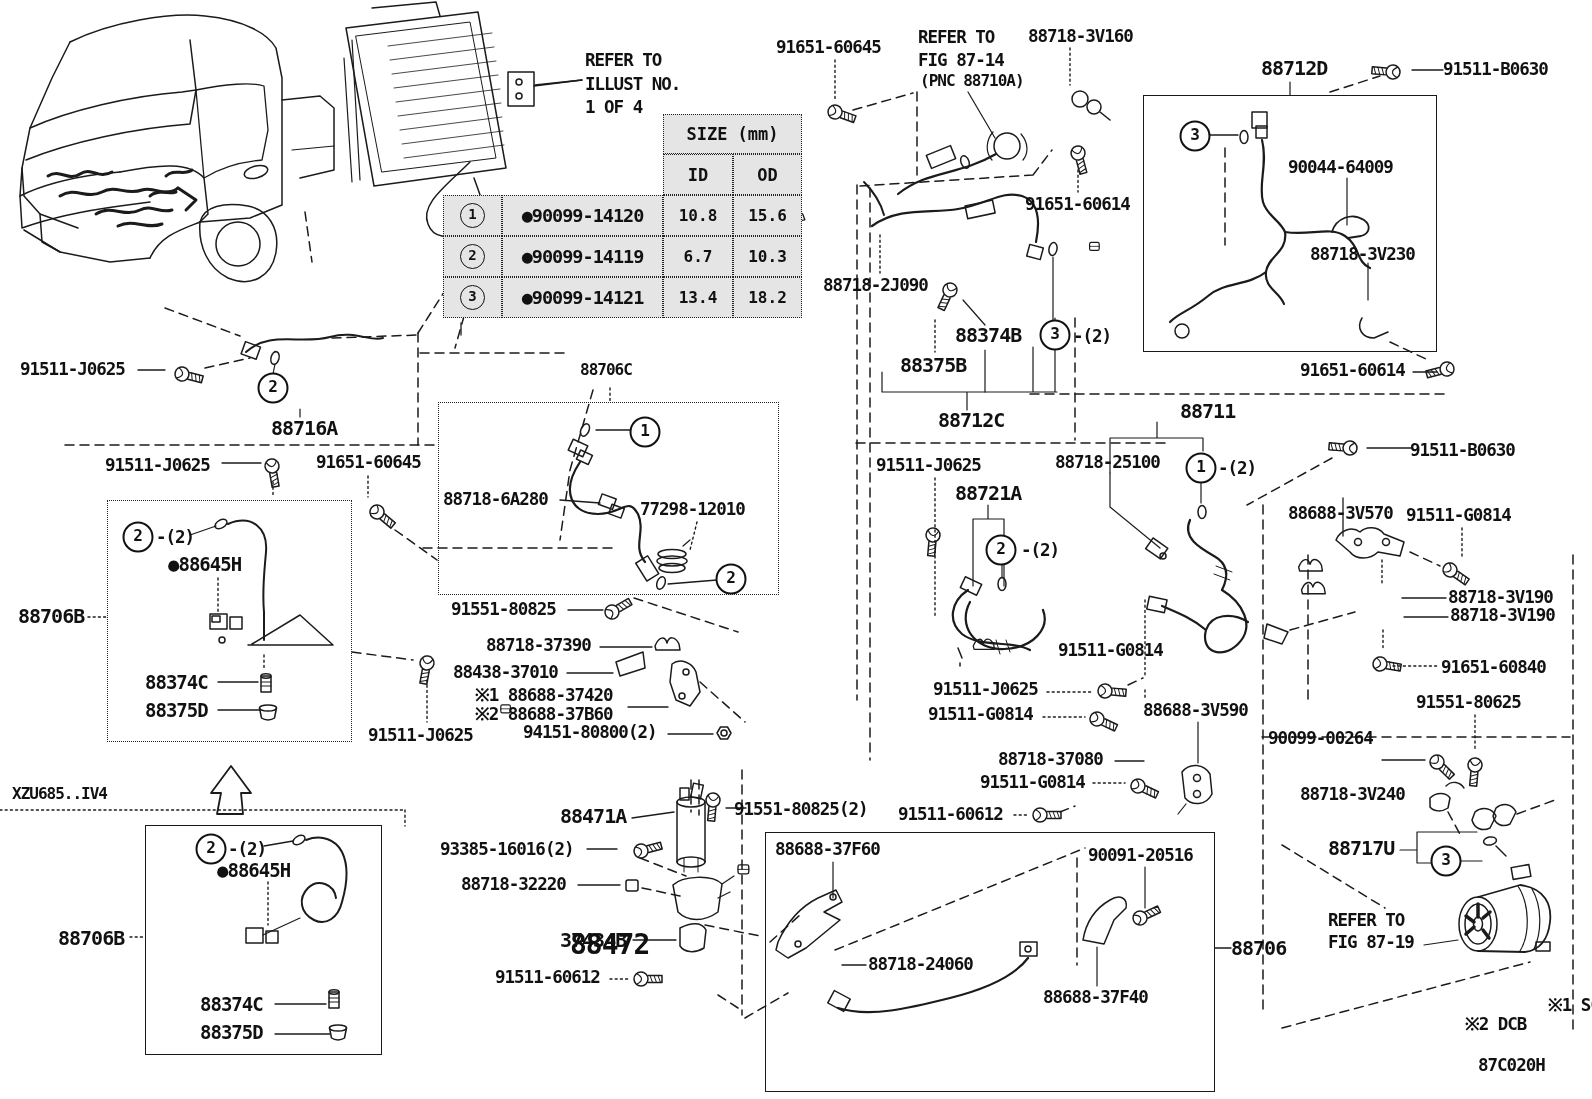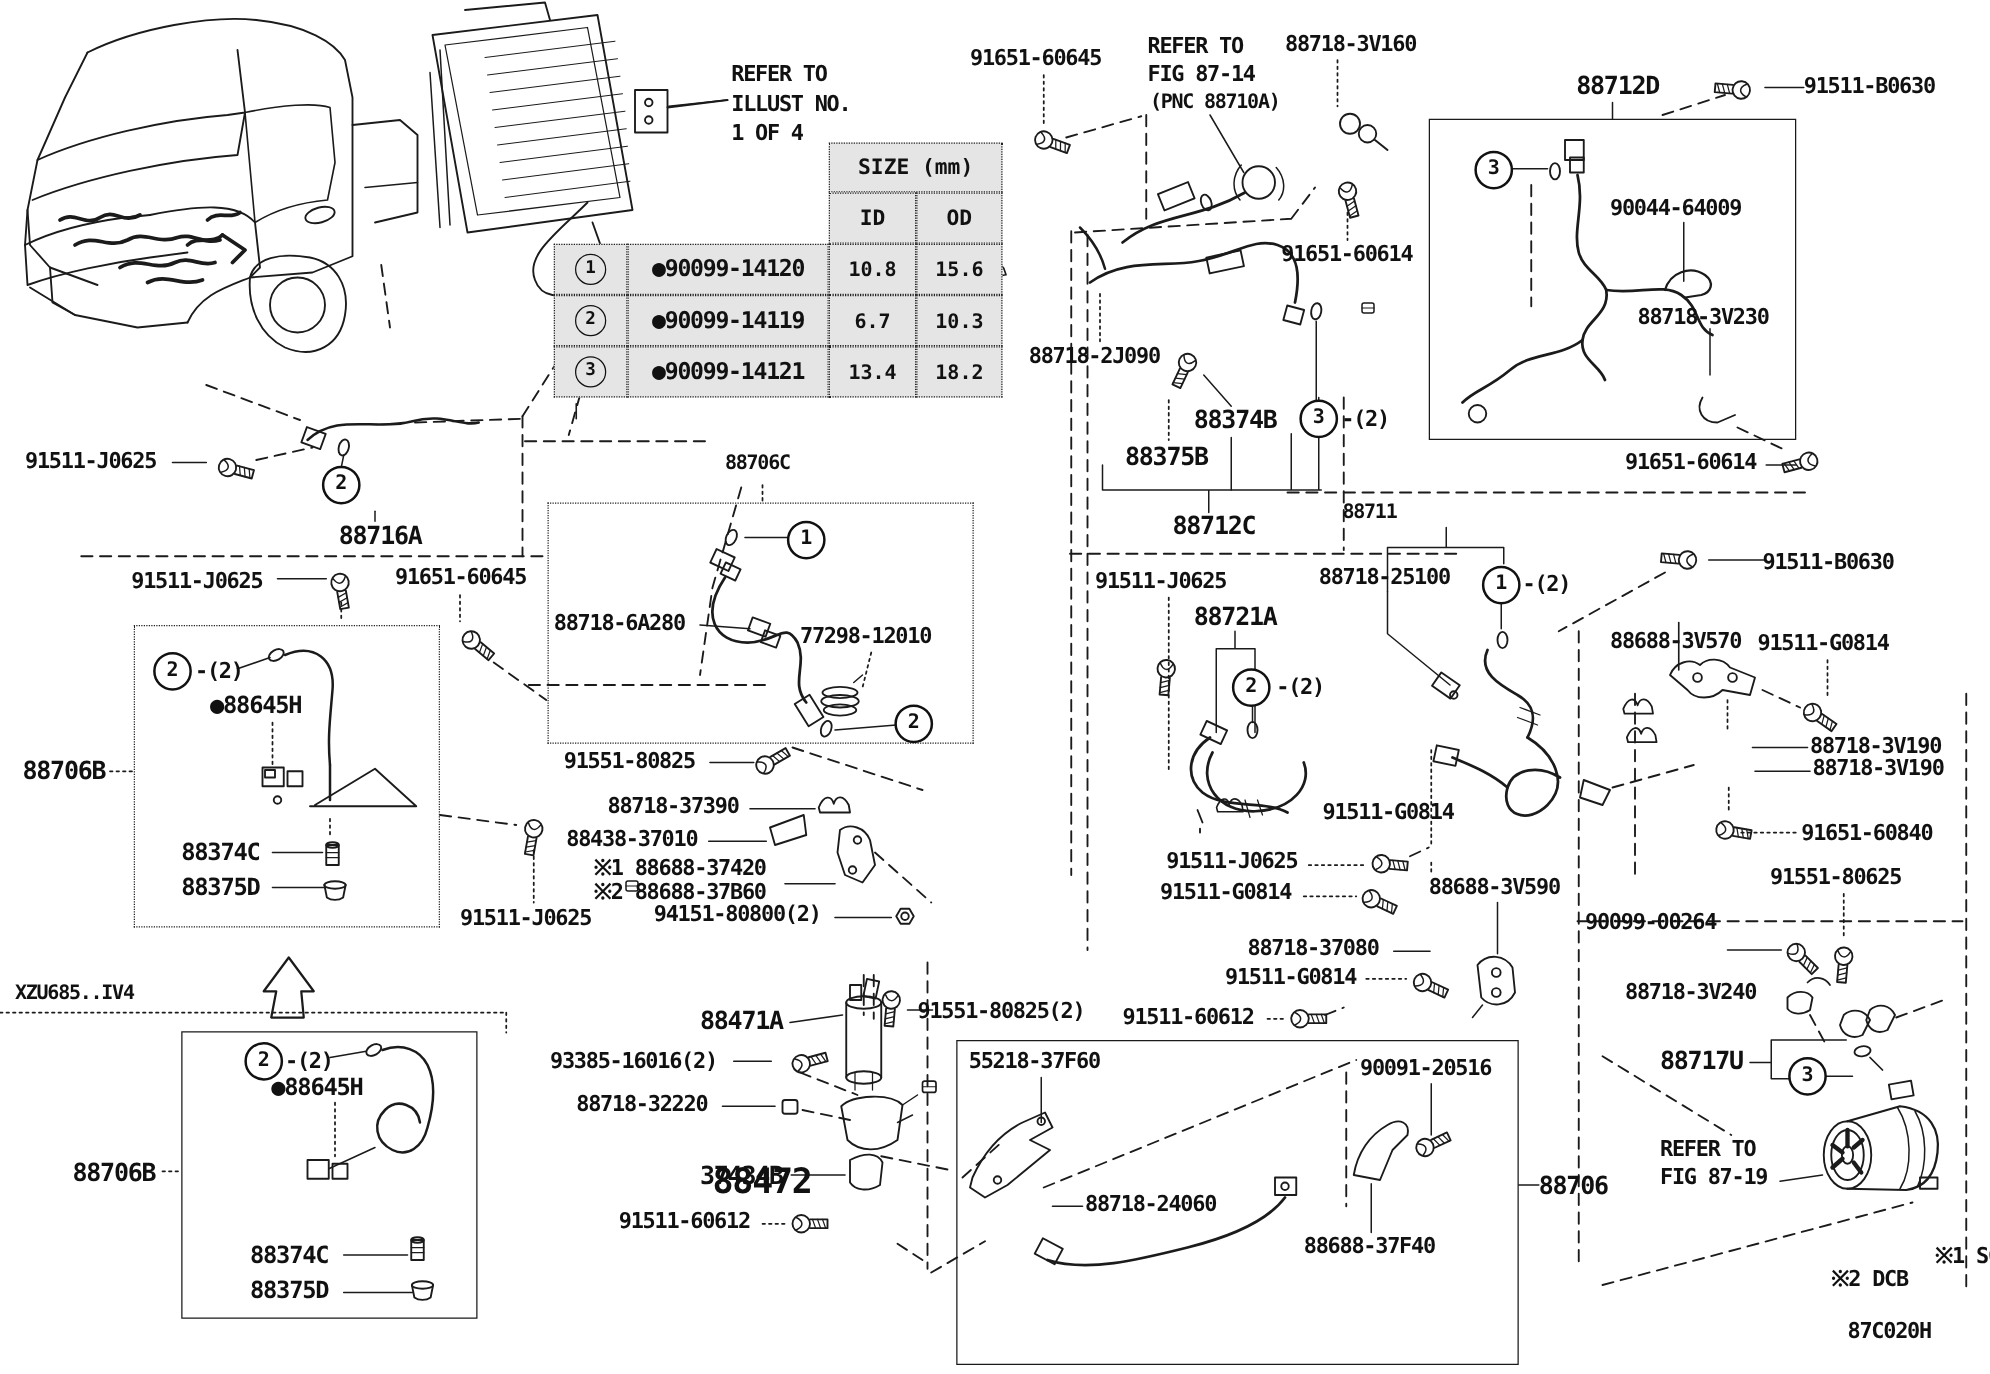--- a/index.html
+++ b/index.html
@@ -510,21 +510,21 @@
       <div class="plabel" style="left: 1025px; top: 195px;">91651-60614</div>
       <div class="plabel" style="left: 823px; top: 276px;">88718-2J090</div>
       <div class="plabel" style="left: 955px; top: 325px; font-size: 20px;">88374B</div>
       <div class="plabel" style="left: 900px; top: 355px; font-size: 20px;">88375B</div>
       <div class="plabel" style="left: 938px; top: 410px; font-size: 20px;">88712C</div>
       <div class="plabel" style="left: 1261px; top: 58px; font-size: 20px;">88712D</div>
       <div class="plabel" style="left: 1443px; top: 60px;">91511-B0630</div>
       <div class="plabel" style="left: 1288px; top: 158px;">90044-64009</div>
       <div class="plabel" style="left: 1310px; top: 245px;">88718-3V230</div>
       <div class="plabel" style="left: 1300px; top: 361px;">91651-60614</div>
-      <div class="plabel" style="left: 1074px; top: 401px; font-size: 16px;">88711</div>
+      <div class="plabel" style="left: 1180px; top: 401px; font-size: 20px;">88711</div>
       <div class="plabel" style="left: 1055px; top: 453px;">88718-25100</div>
       <div class="plabel" style="left: 1410px; top: 441px;">91511-B0630</div>
       <div class="plabel" style="left: 1288px; top: 504px;">88688-3V570</div>
       <div class="plabel" style="left: 1406px; top: 506px;">91511-G0814</div>
       <div class="plabel" style="left: 1448px; top: 588px;">88718-3V190</div>
       <div class="plabel" style="left: 1450px; top: 606px;">88718-3V190</div>
       <div class="plabel" style="left: 1441px; top: 658px;">91651-60840</div>
       <div class="plabel" style="left: 1416px; top: 693px;">91551-80625</div>
       <div class="plabel" style="left: 1268px; top: 729px;">90099-00264</div>
       <div class="plabel" style="left: 1300px; top: 785px;">88718-3V240</div>
@@ -537,21 +537,21 @@
       <div class="plabel" style="left: 876px; top: 456px;">91511-J0625</div>
       <div class="plabel" style="left: 955px; top: 483px; font-size: 20px;">88721A</div>
       <div class="plabel" style="left: 1058px; top: 641px;">91511-G0814</div>
       <div class="plabel" style="left: 933px; top: 680px;">91511-J0625</div>
       <div class="plabel" style="left: 928px; top: 705px;">91511-G0814</div>
       <div class="plabel" style="left: 998px; top: 750px;">88718-37080</div>
       <div class="plabel" style="left: 980px; top: 773px;">91511-G0814</div>
       <div class="plabel" style="left: 1143px; top: 701px;">88688-3V590</div>
       <div class="plabel" style="left: 734px; top: 800px;">91551-80825(2)</div>
       <div class="plabel" style="left: 898px; top: 805px;">91511-60612</div>
-      <div class="plabel" style="left: 775px; top: 840px;">55218-37F60</div>
+      <div class="plabel" style="left: 775px; top: 840px;">88688-37F60</div>
       <div class="plabel" style="left: 868px; top: 955px;">88718-24060</div>
       <div class="plabel" style="left: 1043px; top: 988px;">88688-37F40</div>
       <div class="plabel" style="left: 1088px; top: 846px;">90091-20516</div>
       <div class="plabel" style="left: 1231px; top: 938px; font-size: 20px;">88706</div>
       <div class="plabel" style="left: 156px; top: 528px;">-(2)</div>
       <div class="plabel" style="left: 228px; top: 840px;">-(2)</div>
       <div class="plabel" style="left: 1073px; top: 327px;">-(2)</div>
       <div class="plabel" style="left: 1021px; top: 541px;">-(2)</div>
       <div class="plabel" style="left: 1218px; top: 459px;">-(2)</div>
     </div>

